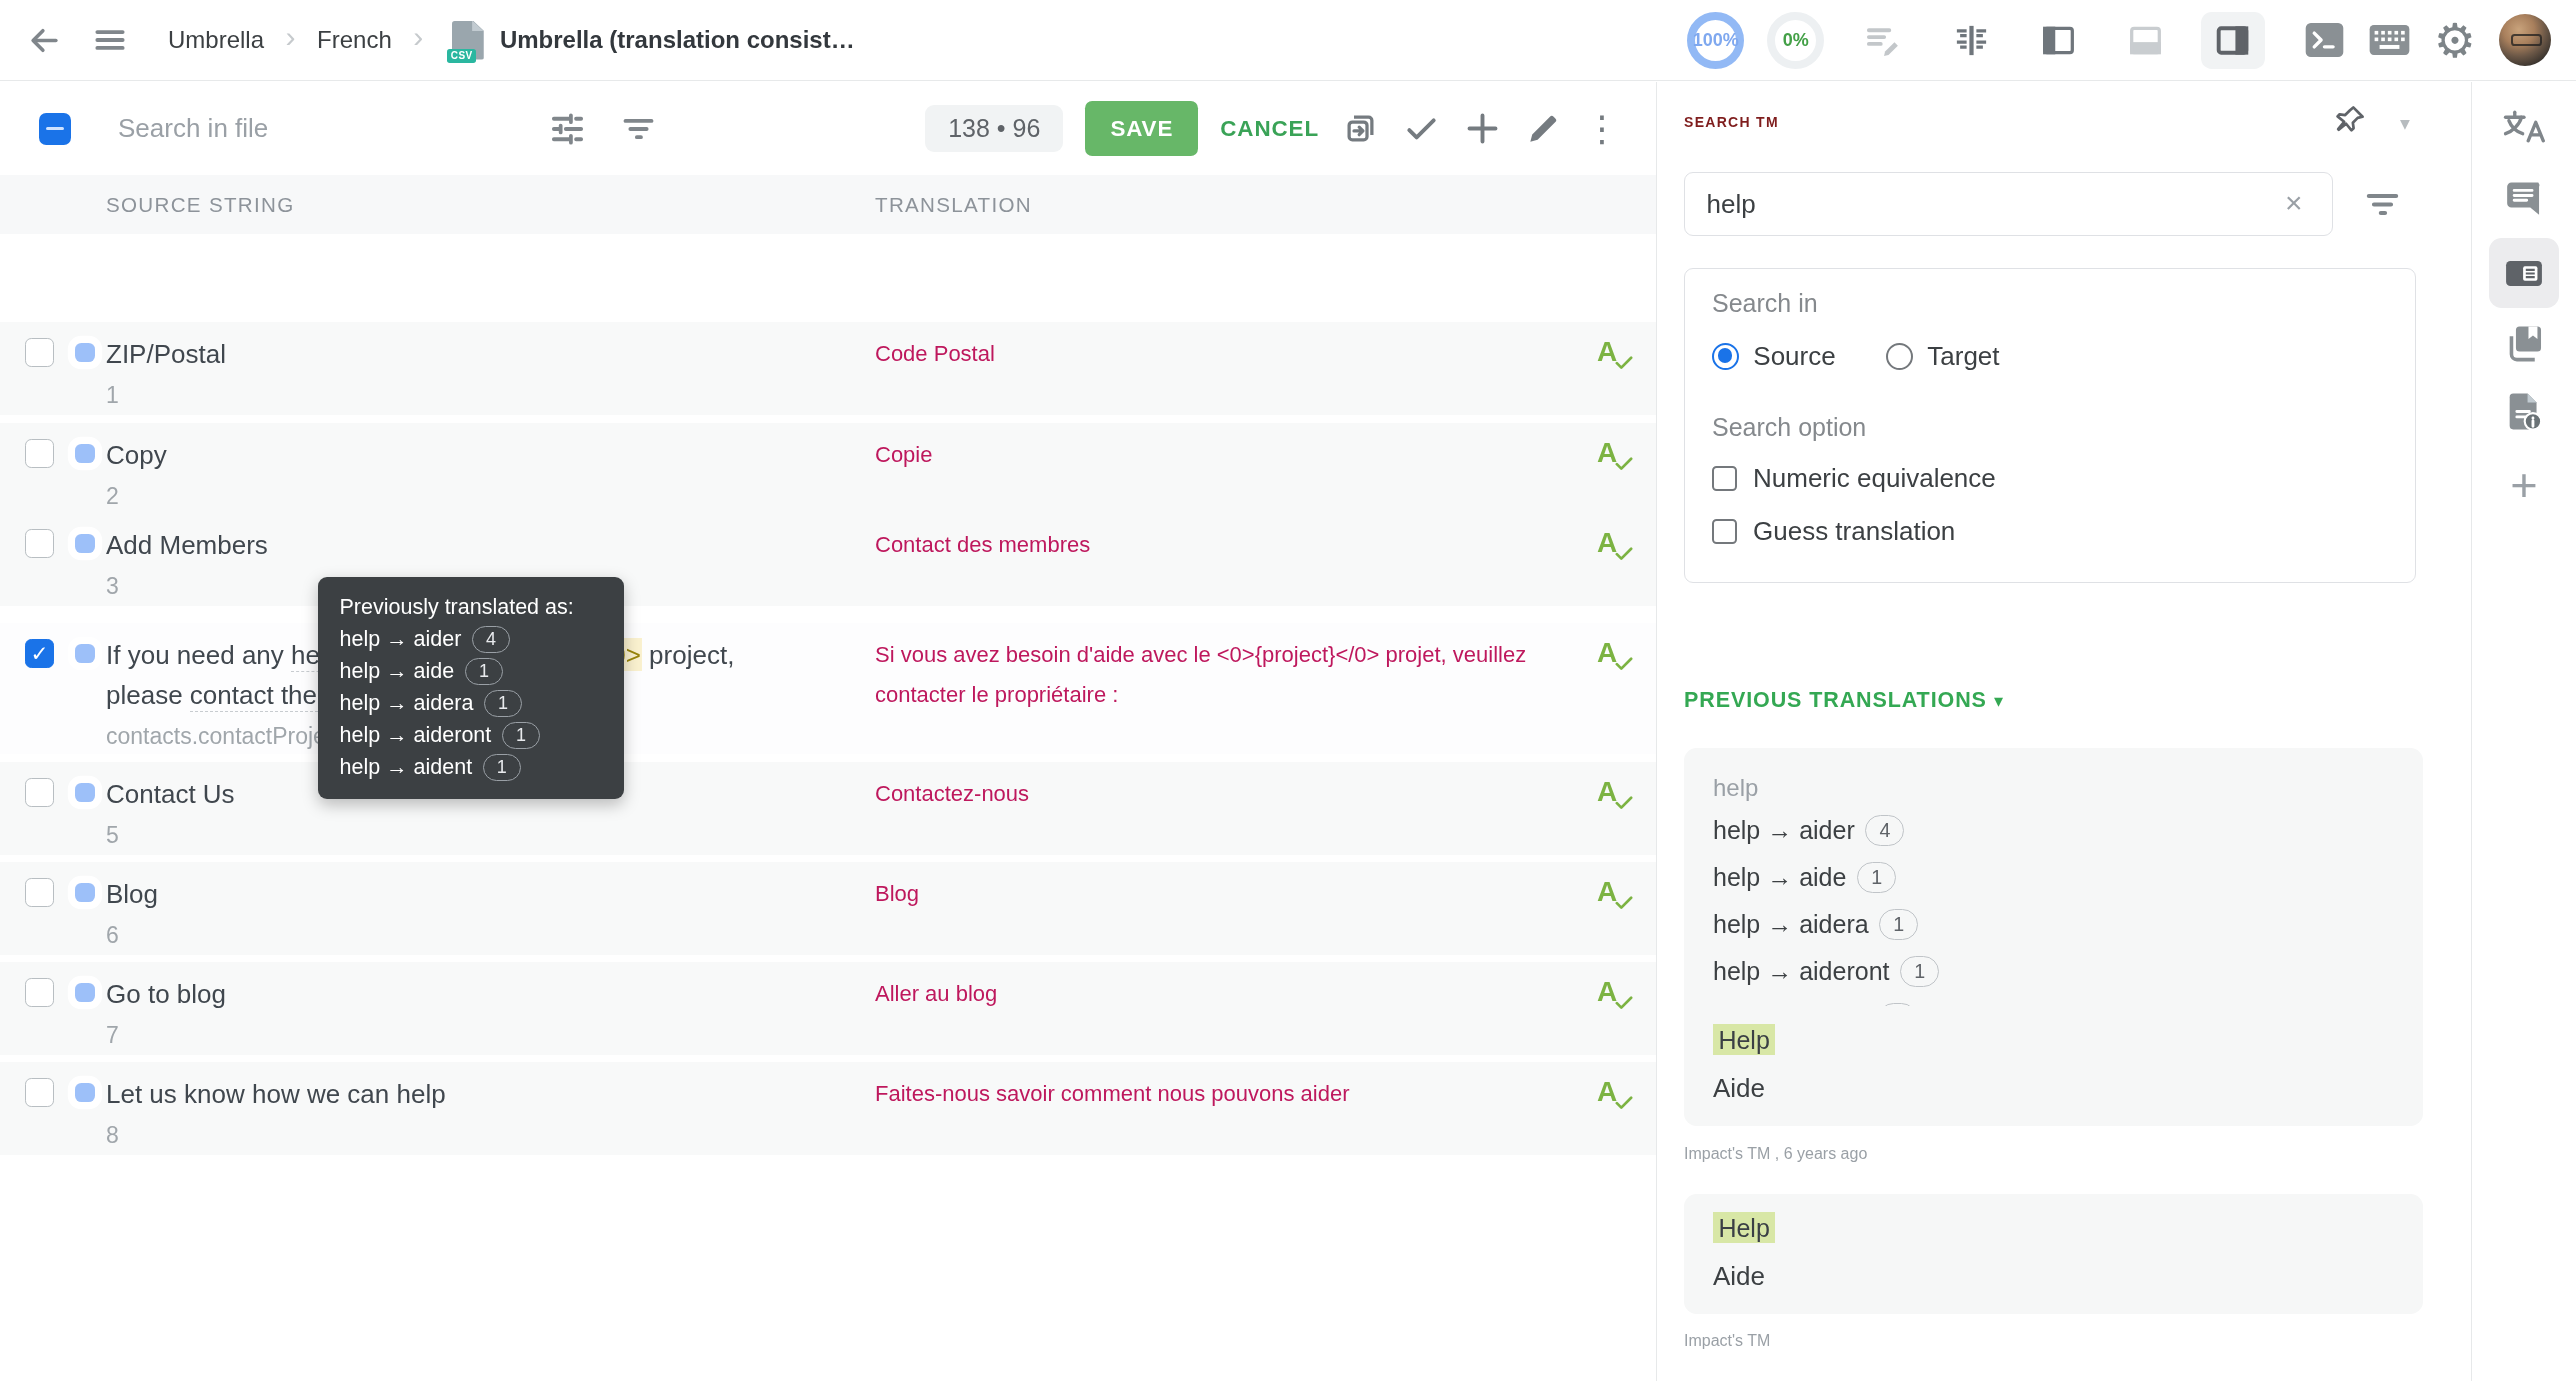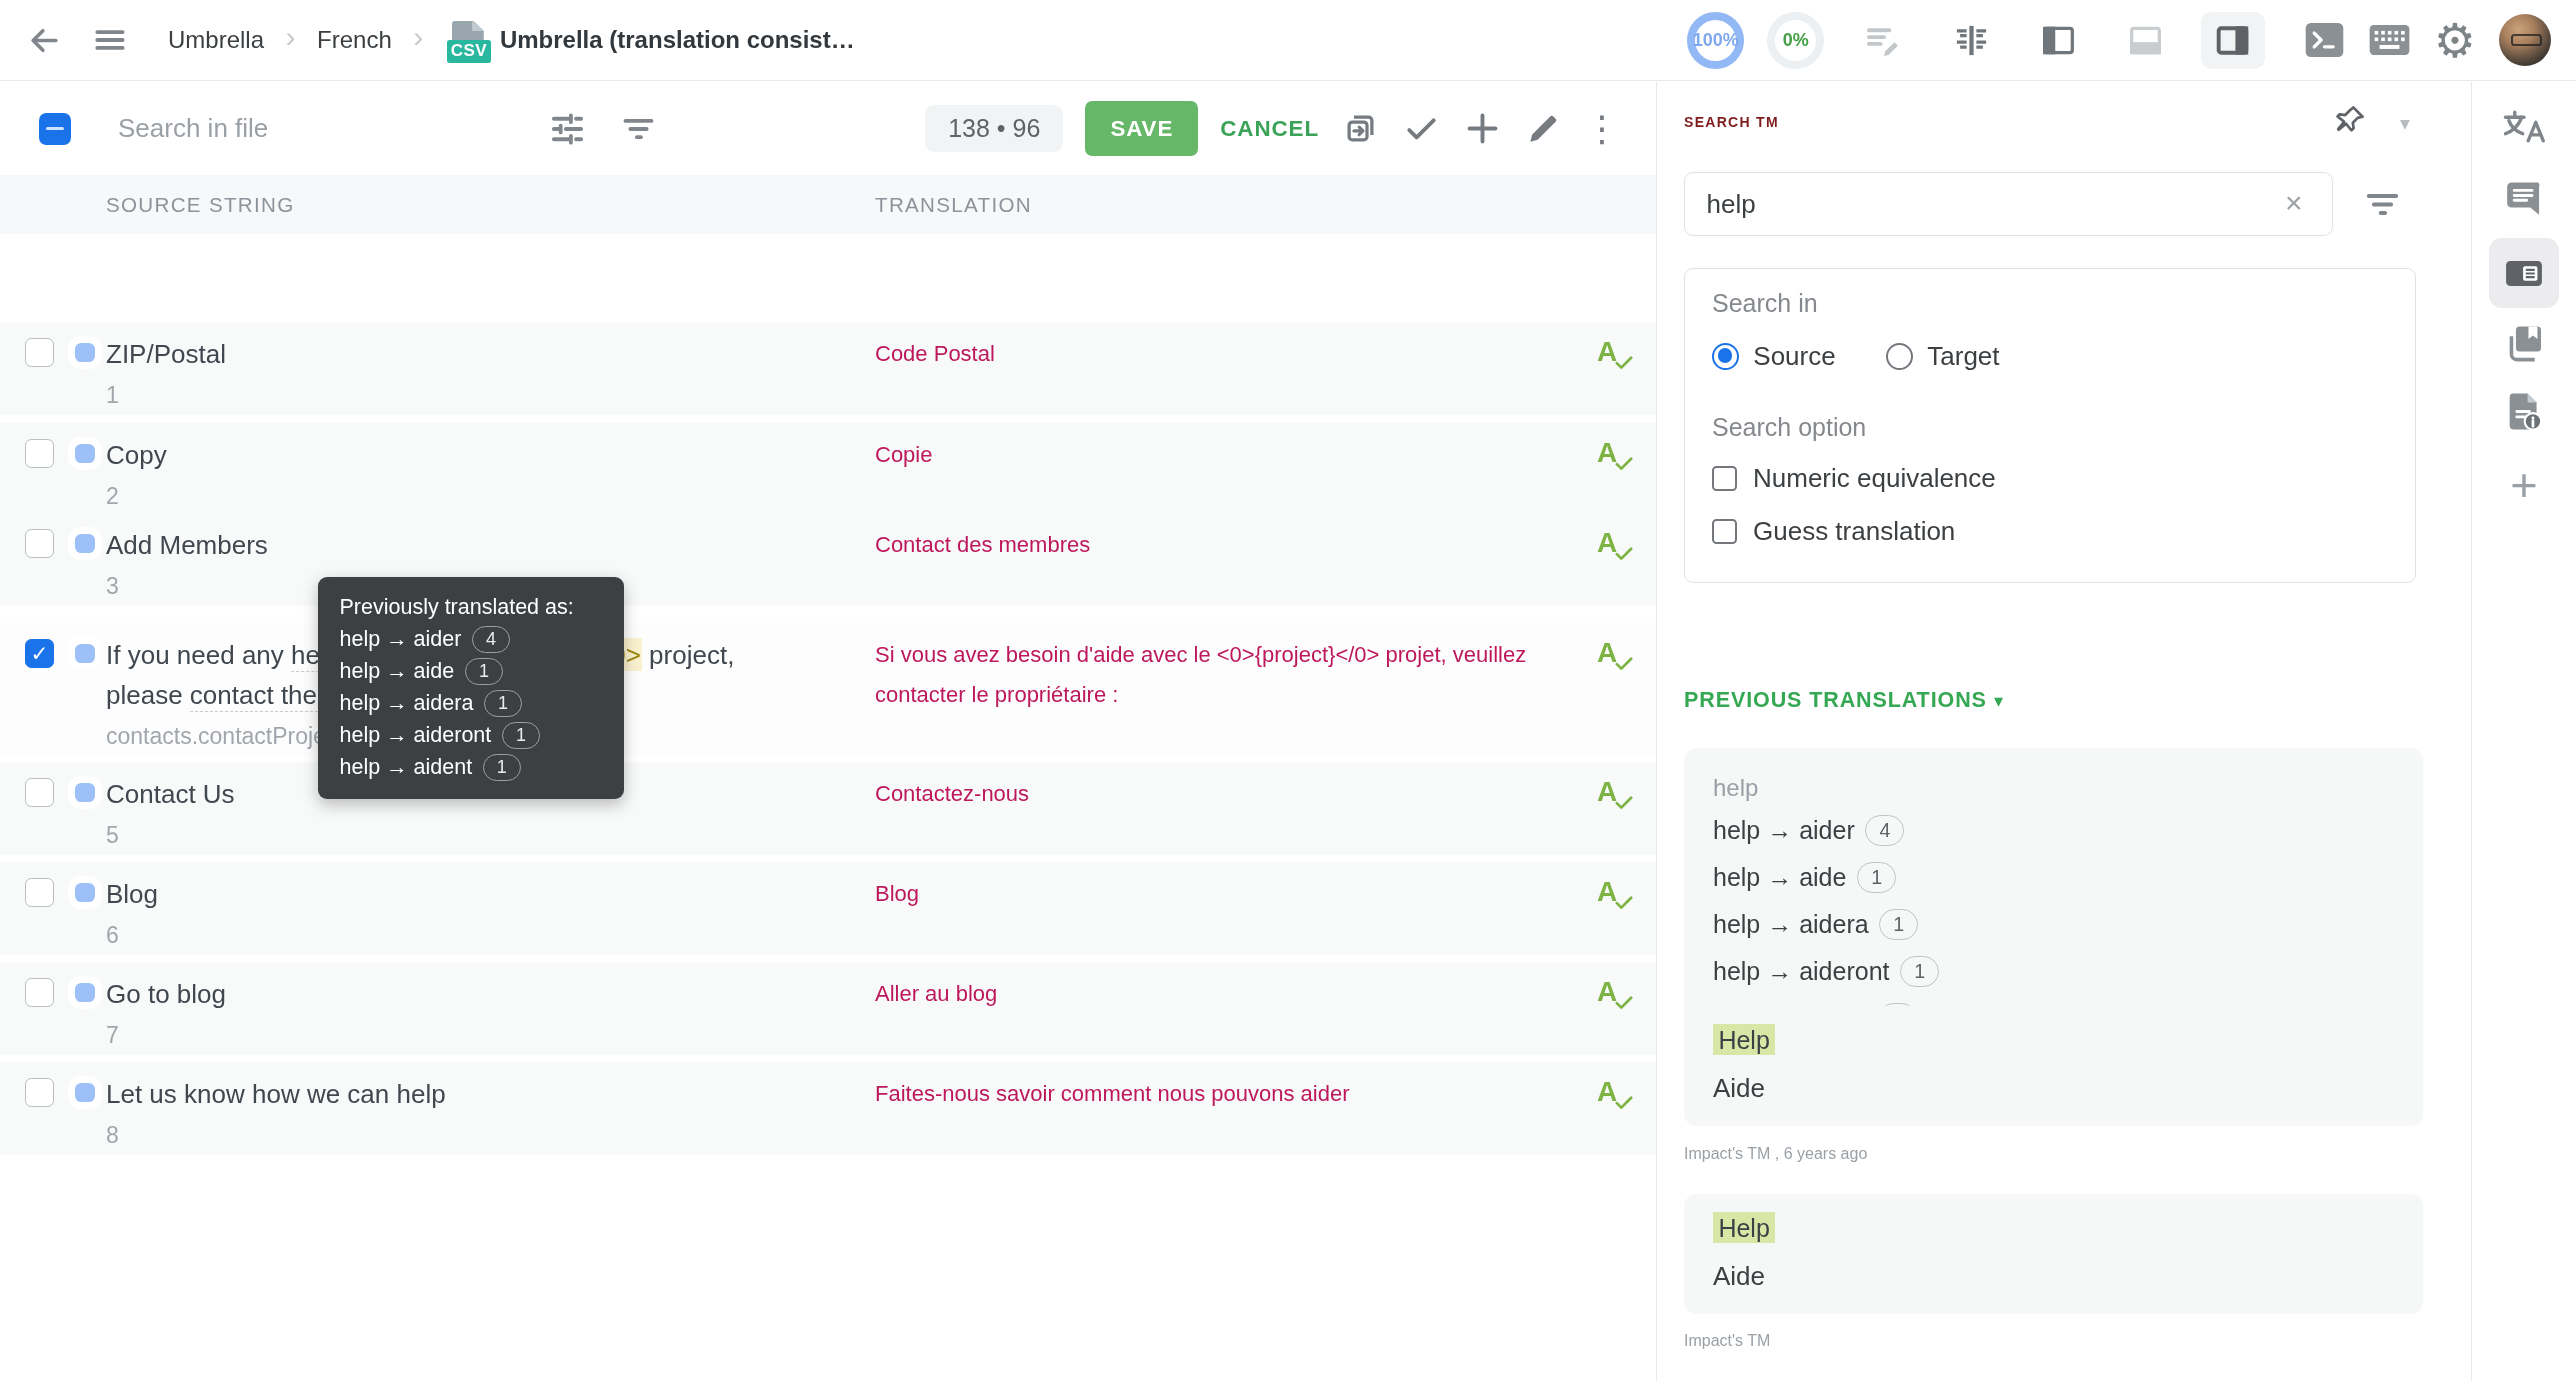--- a/index.html
+++ b/index.html
@@ -13,21 +13,21 @@
   .tb-icon { display:inline-flex; align-items:center; justify-content:center; cursor:pointer; }
   .crumb { font-size:24px; color:#3c4043; margin:0 9px; }
   .crumb.file { font-weight:bold; color:#33383d; max-width:376px; white-space:nowrap; overflow:hidden; }
   .crumb-sep { font-size:30px; color:#c6cacd; margin:0 12.5px; line-height:1; padding-bottom:5.4px; }
   .csv-icon { position:relative; width:32px; height:39px; margin:0 7.2px 0 16px; flex:none; }
   .csv-page { position:absolute; inset:0; background:#9aa6ad;
               clip-path:polygon(0 0,66% 0,100% 26%,100% 100%,0 100%); border-radius:2.7px; }
   .csv-fold { position:absolute; right:0; top:0; width:11.6px; height:10.7px; background:#c2cbd1;
               clip-path:polygon(0 0,100% 100%,0 100%); }
   .csv-badge { position:absolute; left:-4.5px; bottom:-3.6px; background:#2ab7a0; color:#fff;
-               font-size:17px; font-weight:bold; padding:1.8px 3.6px; border-radius:2.7px; letter-spacing:0.4px; }
+               font-size:10px; font-weight:bold; padding:1.8px 3.6px; border-radius:2.7px; letter-spacing:0.4px; }
   .tb-right { margin-left:auto; display:flex; align-items:center; gap:23px; }
   .progress { width:57px; height:57px; border-radius:50%; display:flex; align-items:center;
               justify-content:center; font-size:18px; font-weight:bold; background:#fff; }
   .progress.p100 { border:8px solid #92b9f5; color:#7fa8ef; }
   .progress.p0   { border:8px solid #edf0f2; color:#43a047; }
   .viewbtn { width:64px; height:57px; display:flex; align-items:center; justify-content:center; border-radius:10.7px; cursor:pointer; }
   .viewbtn.active { background:#f1f3f4; }
   .avatar { width:52px; height:52px; border-radius:50%; position:relative; overflow:hidden; cursor:pointer; flex:none;
             background:radial-gradient(circle at 38% 30%, #c9a37c 0%, #a87f5c 32%, #6c5847 55%, #3a342e 78%, #55524c 100%); }
   .avatar::after { content:""; position:absolute; left:11.6px; top:19.7px; width:27px; height:8px;

